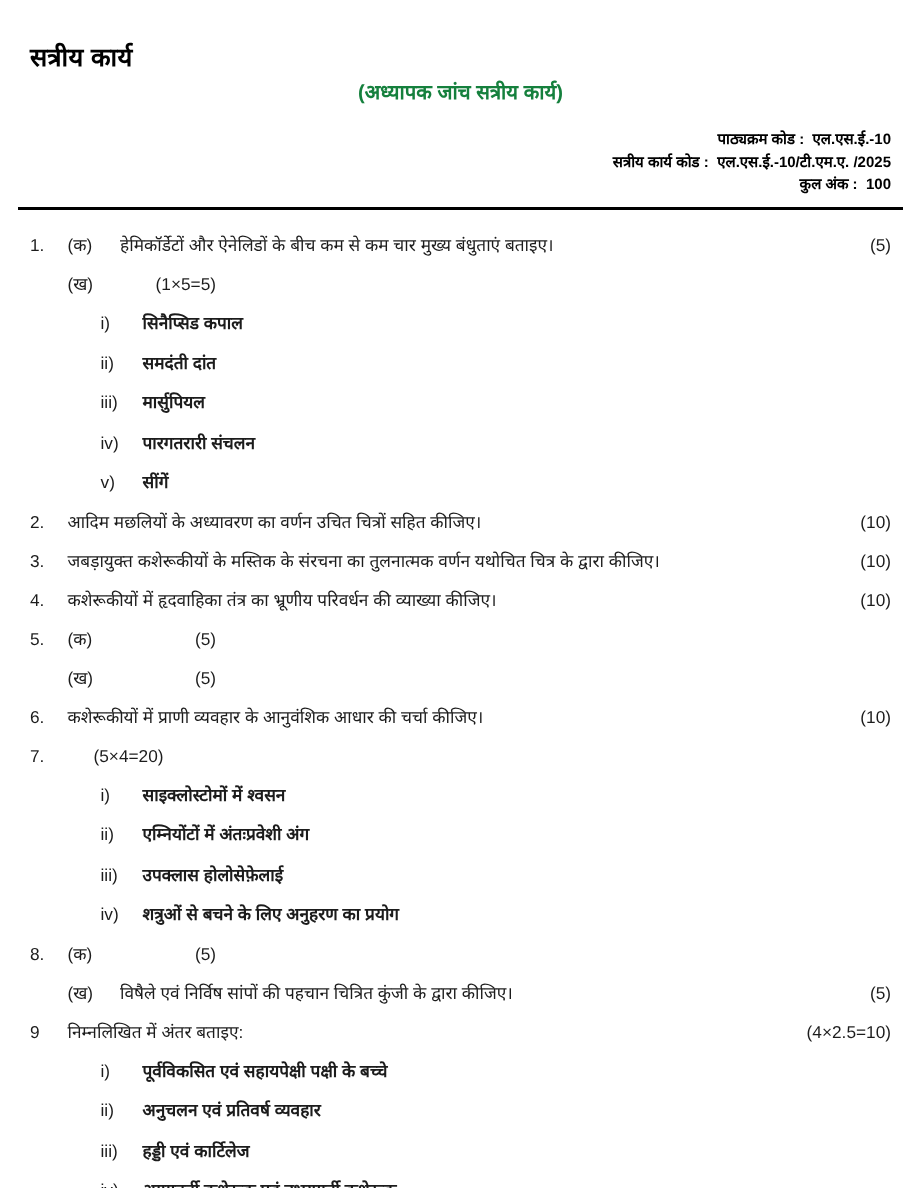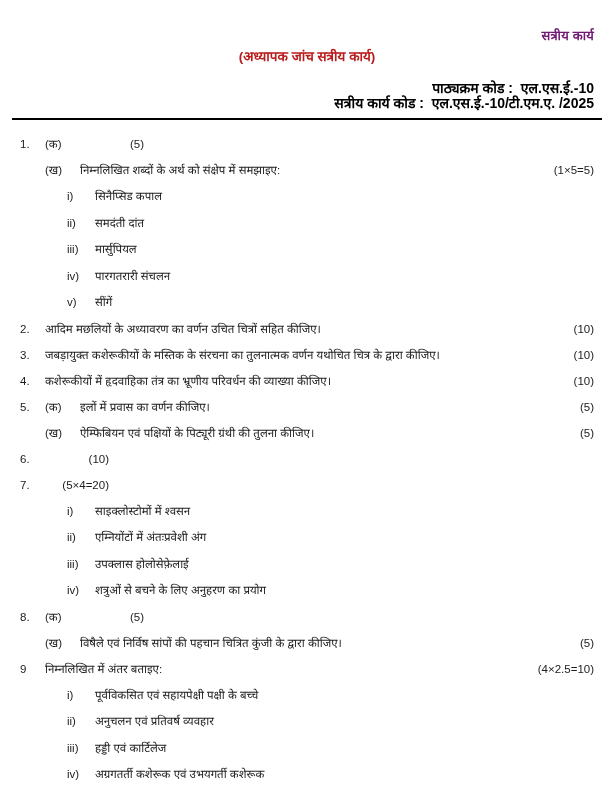--- a/index.html
+++ b/index.html
@@ -5,79 +5,83 @@
   html, body { margin: 0; padding: 0; background: #ffffff; }
   body {
     width: 610px; height: 792px;
     font-family: "Liberation Sans", "DejaVu Sans", sans-serif;
     color: #1c1c1c;
     overflow: hidden;
   }
   .page { width: 610px; height: 792px; box-sizing: border-box; padding: 26px 16px 10px 20px; }
 
   .title {
-    text-align: right; font-weight: bold; font-size: 13px; color: #701a75;
+    text-align: left; font-weight: bold; font-size: 17px; color: #000000;
     letter-spacing: 0.2px;
   }
   .subtitle {
-    text-align: center; font-weight: bold; font-size: 13.5px; color: #b91c1c;
+    text-align: center; font-weight: bold; font-size: 13.5px; color: #15803d;
     margin-top: 3px;
   }
 
-  .codes { margin-top: 16px; text-align: right; font-weight: bold; font-size: 14px; color: #000; line-height: 15px; }
+  .codes { margin-top: 16px; text-align: right; font-weight: bold; font-size: 10px; color: #000; line-height: 15px; }
   .codes .line span { white-space: pre; }
 
   .rule { border: none; border-top: 2px solid #000; margin: 7px 0 0 -8px; width: 590px; }
 
   .questions { margin-top: 17px; font-size: 11.5px; line-height: 15.5px; }
 
   .qrow { display: flex; align-items: flex-start; margin-bottom: 10.5px; }
   .qnum   { flex: 0 0 25px; }
   .pindent{ flex: 0 0 25px; }
   .plabel { flex: 0 0 35px; }
   .qtext  { flex: 1 1 auto; padding-right: 14px; }
   .qmarks { flex: 0 0 64px; text-align: right; white-space: nowrap; }
 
   .srow { display: flex; align-items: flex-start; margin-left: 47px; margin-bottom: 11px; }
   .slabel { flex: 0 0 28px; }
-  .stext  { flex: 1 1 auto; }
+  .stext  { flex: 1 1 auto; font-weight: bold; }
 </style>
 </head>
 <body>
 
 <div class="page">
 
   <div class="title">सत्रीय कार्य</div>
   <div class="subtitle">(अध्यापक जांच सत्रीय कार्य)</div>
 
   <div class="codes">
     <div class="line">
       <span>पाठ्यक्रम कोड :</span>&nbsp;
       <span>एल.एस.ई.-10</span>
     </div>
     <div class="line">
       <span>सत्रीय कार्य कोड :</span>&nbsp;
       <span>एल.एस.ई.-10/टी.एम.ए. /2025</span>
     </div>
+    <div class="line">
+      <span>कुल अंक :</span>&nbsp;
+      <span>100</span>
+    </div>
   </div>
 
   <hr class="rule">
 
   <div class="questions">
 
     <div class="qrow">
       <span class="qnum">1.</span>
       <span class="plabel">(क)</span>
+      <span class="qtext">हेमिकॉर्डेटों और ऐनेलिडों के बीच कम से कम चार मुख्य बंधुताएं बताइए।</span>
       <span class="qmarks">(5)</span>
     </div>
 
     <div class="qrow">
       <span class="pindent"></span>
       <span class="plabel">(ख)</span>
-      <span class="qtext">निम्नलिखित शब्दों के अर्थ को संक्षेप में समझाइए:</span>
       <span class="qmarks">(1×5=5)</span>
     </div>
     <div class="srow">
       <span class="slabel">i)</span>
       <span class="stext">सिनैप्सिड कपाल</span>
     </div>
     <div class="srow">
       <span class="slabel">ii)</span>
       <span class="stext">समदंती दांत</span>
     </div>
@@ -108,33 +112,32 @@
 
     <div class="qrow">
       <span class="qnum">4.</span>
       <span class="qtext">कशेरूकीयों में हृदवाहिका तंत्र का भ्रूणीय परिवर्धन की व्याख्या कीजिए।</span>
       <span class="qmarks">(10)</span>
     </div>
 
     <div class="qrow">
       <span class="qnum">5.</span>
       <span class="plabel">(क)</span>
-      <span class="qtext">इलों में प्रवास का वर्णन कीजिए।</span>
       <span class="qmarks">(5)</span>
     </div>
 
     <div class="qrow">
       <span class="pindent"></span>
       <span class="plabel">(ख)</span>
-      <span class="qtext">ऐम्फिबियन एवं पक्षियों के पिट्यूरी ग्रंथी की तुलना कीजिए।</span>
       <span class="qmarks">(5)</span>
     </div>
 
     <div class="qrow">
       <span class="qnum">6.</span>
+      <span class="qtext">कशेरूकीयों में प्राणी व्यवहार के आनुवंशिक आधार की चर्चा कीजिए।</span>
       <span class="qmarks">(10)</span>
     </div>
 
     <div class="qrow">
       <span class="qnum">7.</span>
       <span class="qmarks">(5×4=20)</span>
     </div>
     <div class="srow">
       <span class="slabel">i)</span>
       <span class="stext">साइक्लोस्टोमों में श्वसन</span>

